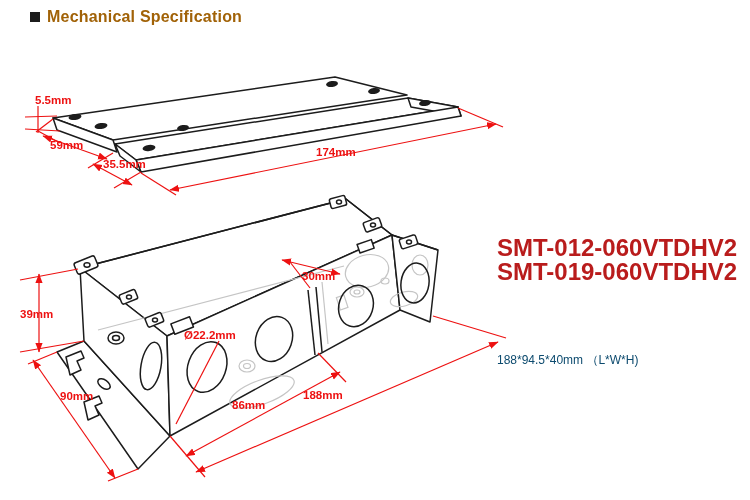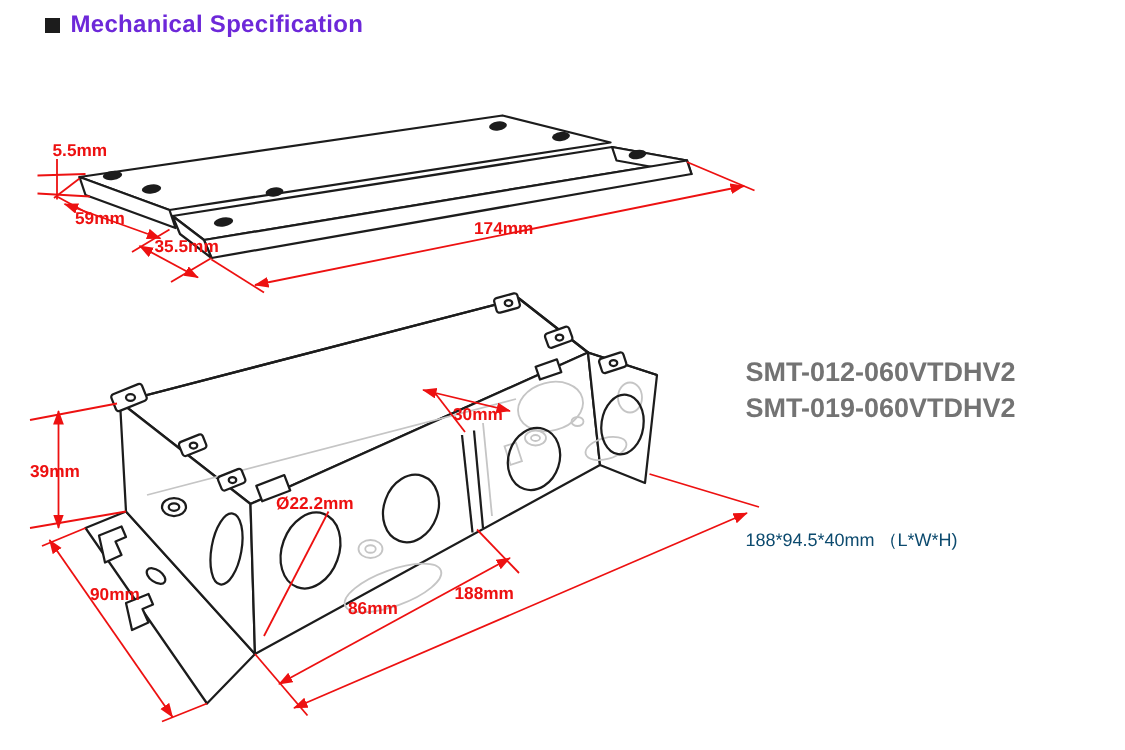--- a/index.html
+++ b/index.html
@@ -1,22 +1,22 @@
 <!DOCTYPE html>
 <html><head>
 <meta charset="utf-8">
 <style>
   html,body{margin:0;padding:0;background:#fff;}
   .page{position:relative;width:750px;height:500px;background:#fff;overflow:hidden;
         font-family:"Liberation Sans",sans-serif;}
   .title-row{position:absolute;left:30px;top:8px;display:flex;align-items:center;gap:7px;}
   .bullet{width:10px;height:10px;background:#1c1c1c;display:inline-block;}
-  .title-text{font-size:16px;font-weight:bold;color:#6d28d9;letter-spacing:0.2px;}
-  .models{position:absolute;left:497px;top:236px;font-size:18px;font-weight:bold;
-          color:#737373;line-height:24px;white-space:nowrap;}
+  .title-text{font-size:16px;font-weight:bold;color:#a16207;letter-spacing:0.2px;}
+  .models{position:absolute;left:497px;top:236px;font-size:24px;font-weight:bold;
+          color:#b91c1c;line-height:24px;white-space:nowrap;}
   .sizeline{position:absolute;left:497px;top:352px;font-size:12px;font-weight:normal;
             color:#0c4a6e;white-space:nowrap;}
   svg{position:absolute;left:0;top:0;}
   svg text{font-family:"Liberation Sans",sans-serif;font-weight:bold;font-size:11.5px;}
   .blk{stroke:#1c1c1c;stroke-width:1.5;fill:none;stroke-linejoin:round;}
   .blkf{stroke:#1c1c1c;stroke-width:1.5;fill:#fff;stroke-linejoin:round;}
   .gry{stroke:#c5c5c5;stroke-width:1.2;fill:none;}
   .red{stroke:#ed1111;stroke-width:1.2;fill:none;}
   .redtxt{fill:#ed1111;}
   .hole{fill:#1c1c1c;stroke:none;}

